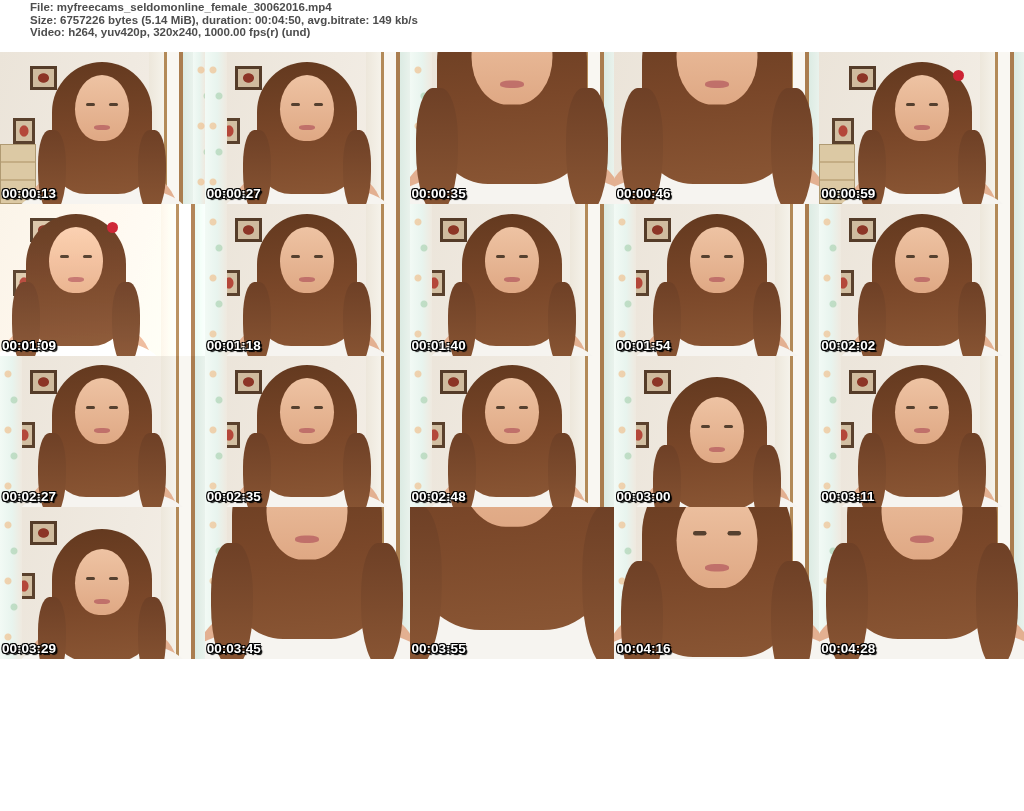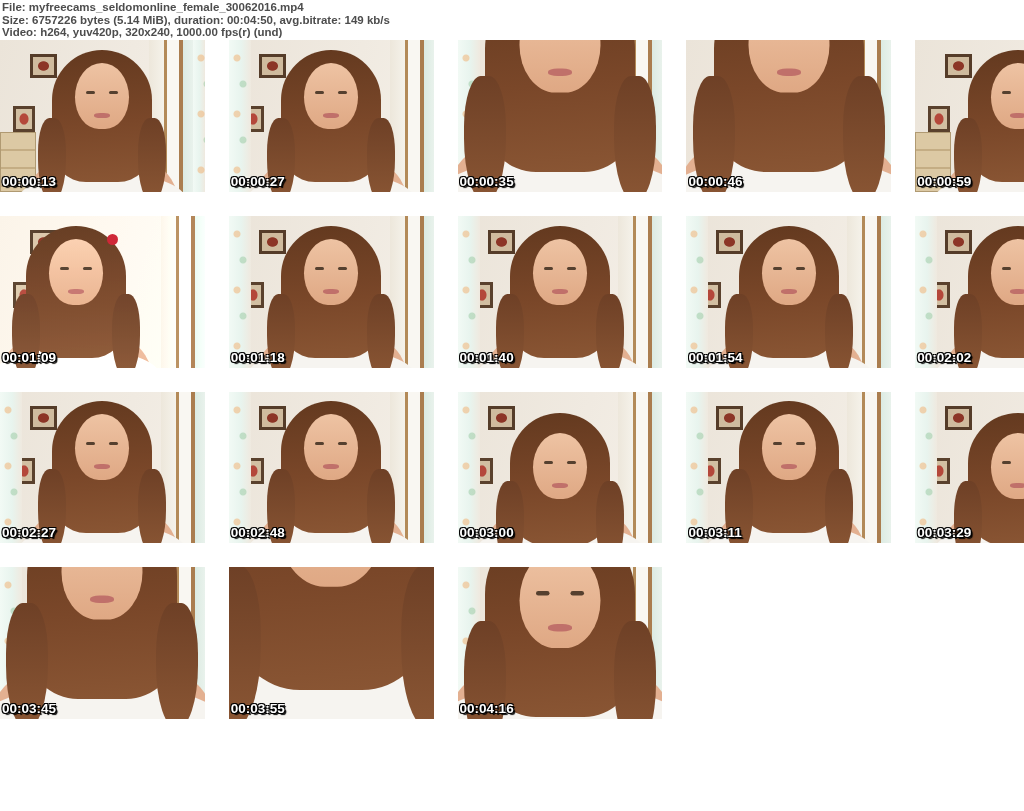--- a/index.html
+++ b/index.html
@@ -1,32 +1,31 @@
 <!DOCTYPE html>
 <html style="--header_text: #4d4d4d; --timestamp_text: #ffffff; --timestamp_outline: #000000; --wall: #eee8de; --hair: #74452a; --skin: #e3b091; --top: #f6f4f0;"><head>
 <meta charset="utf-8">
 <style>
   html,body{margin:0;padding:0;background:#ffffff;}
   body{width:1024px;height:811px;overflow:hidden;font-family:"Liberation Sans",sans-serif;}
 
   
-  .header{height:40px;box-sizing:border-box;padding:1px 0 0 2px;background:#ffffff;}
+  .header{height:52px;box-sizing:border-box;padding:1px 0 0 2px;background:#ffffff;margin-left:28px;}
   .header .hline{
     font:bold 11.5px/12.7px "Liberation Sans",sans-serif;
     color:var(--header_text,#4d4d4d);
     white-space:pre;
   }
 
   
   .grid{
     display:grid;
     grid-template-columns:repeat(5,204.8px);
     grid-auto-rows:151.8px;
     width:928px;
-    gap:24px;
   }
   .thumb{
     position:relative;overflow:hidden;
     background:linear-gradient(105deg,#ebe4d9 0%,#f0eae1 55%,#f5f0e8 100%);
   }
   .bright{filter:brightness(1.07) saturate(.92);}
 
   
   .frame-a,.frame-b{position:absolute;z-index:1;box-sizing:border-box;}
   .frame-a{left:30px;top:14px;width:27px;height:24px;border:3px solid #553c29;
@@ -303,20 +302,36 @@
     <div class="curtain"></div>
 
     <div class="person">
       <div class="shoulders"></div>
       <div class="camisole"></div>
       <div class="head">
         <div class="hair"></div>
         <div class="face"></div>
       </div>
     </div>
+    <span class="timestamp">00:02:35</span>
+  </div>
+    <div class="thumb window-right curtain-left">
+    <div class="frame-a"></div>
+    <div class="frame-b"></div>
+    <div class="window"></div>
+    <div class="curtain"></div>
+
+    <div class="person">
+      <div class="shoulders"></div>
+      <div class="camisole"></div>
+      <div class="head">
+        <div class="hair"></div>
+        <div class="face"></div>
+      </div>
+    </div>
     <span class="timestamp">00:02:48</span>
   </div>
     <div class="thumb head-down window-right curtain-left">
     <div class="frame-a"></div>
     <div class="frame-b"></div>
     <div class="window"></div>
     <div class="curtain"></div>
 
     <div class="person">
       <div class="shoulders"></div>
@@ -401,13 +416,29 @@
     <div class="person">
       <div class="shoulders"></div>
       <div class="camisole"></div>
       <div class="head">
         <div class="hair"></div>
         <div class="face"></div>
       </div>
     </div>
     <span class="timestamp">00:04:16</span>
   </div>
+    <div class="thumb zoom-close window-right curtain-left">
+    <div class="frame-a"></div>
+    <div class="frame-b"></div>
+    <div class="window"></div>
+    <div class="curtain"></div>
+
+    <div class="person">
+      <div class="shoulders"></div>
+      <div class="camisole"></div>
+      <div class="head">
+        <div class="hair"></div>
+        <div class="face"></div>
+      </div>
+    </div>
+    <span class="timestamp">00:04:28</span>
+  </div>
   </div>
 
 </body></html>

